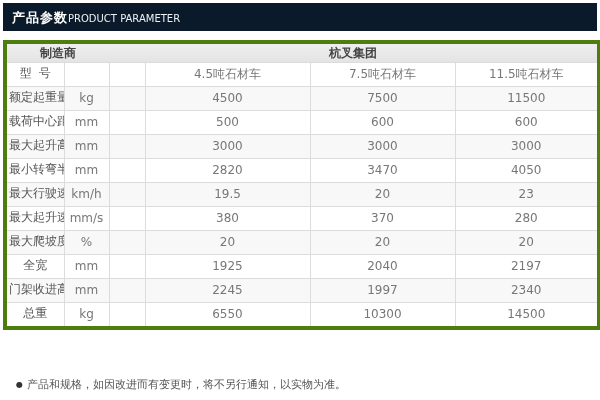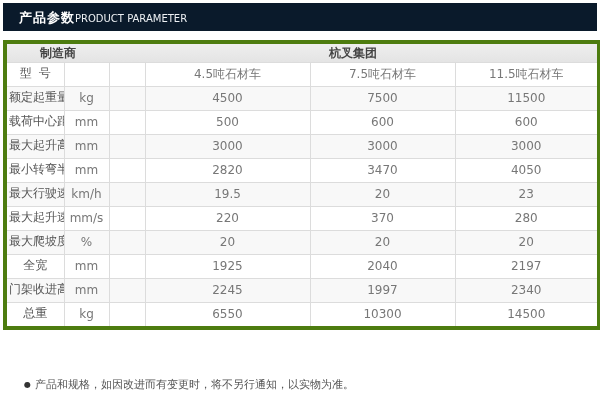--- a/index.html
+++ b/index.html
@@ -8,21 +8,21 @@
     background:#ffffff;
     font-family:"DejaVu Sans", "Liberation Sans", sans-serif;
     position:relative;
     overflow:hidden;
   }
   .titlebar {
     position:absolute; left:3px; top:3px; width:594px; height:28px;
     background:#0a1a2b;
     color:#ffffff;
     line-height:28px;
-    padding-left:16px;
+    padding-left:9px;
     box-sizing:border-box;
     white-space:nowrap;
   }
   .title-cn { font-size:13px; font-weight:bold; letter-spacing:1px; }
   .title-en { font-size:10px; color:#eef1f4; }
   table.params {
     position:absolute; left:3px; top:40px; width:594px;
     border-collapse:collapse; table-layout:fixed;
     font-size:12px; color:#777;
     border:4px solid #4d7c0f;
@@ -41,21 +41,21 @@
     height:18px; line-height:18px;
     background:linear-gradient(#eeeeee, #e4e4e4);
     color:#444444;
     font-weight:bold;
     border-left:none; border-right:none;
   }
   tbody tr:nth-child(even) { background:#f8f8f8; }
   tbody tr:nth-child(odd)  { background:#ffffff; }
   td.pname { color:#555555;font-family:Liberation Mono, monospace; }
   .footer-note {
-    position:absolute; left:24px; top:377px;
+    position:absolute; left:16px; top:377px;
     font-size:11px; color:#555555;
     white-space:nowrap;
     text-align:center;
   }
   .bullet { font-size:8px; vertical-align:1px; margin-right:4px; color:#333333; }
 </style>
 </head>
 <body>
 
 <div class="titlebar">
@@ -123,21 +123,21 @@
         <td>km/h</td>
         <td></td>
         <td>19.5</td>
         <td>20</td>
         <td>23</td>
       </tr>
       <tr>
         <td class="pname">最大起升速度</td>
         <td>mm/s</td>
         <td></td>
-        <td>220</td>
+        <td>380</td>
         <td>370</td>
         <td>280</td>
       </tr>
       <tr>
         <td class="pname">最大爬坡度</td>
         <td>%</td>
         <td></td>
         <td>20</td>
         <td>20</td>
         <td>20</td>

